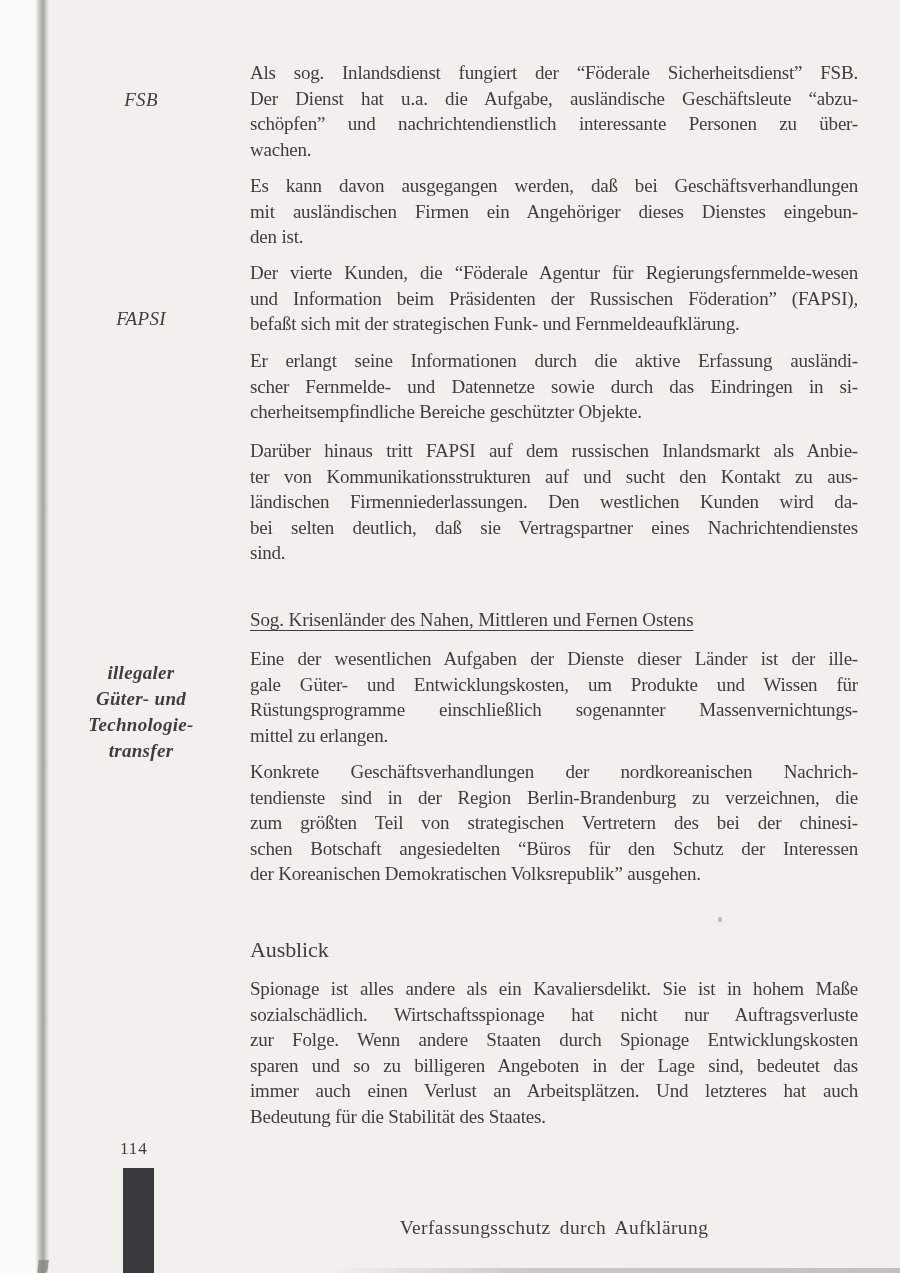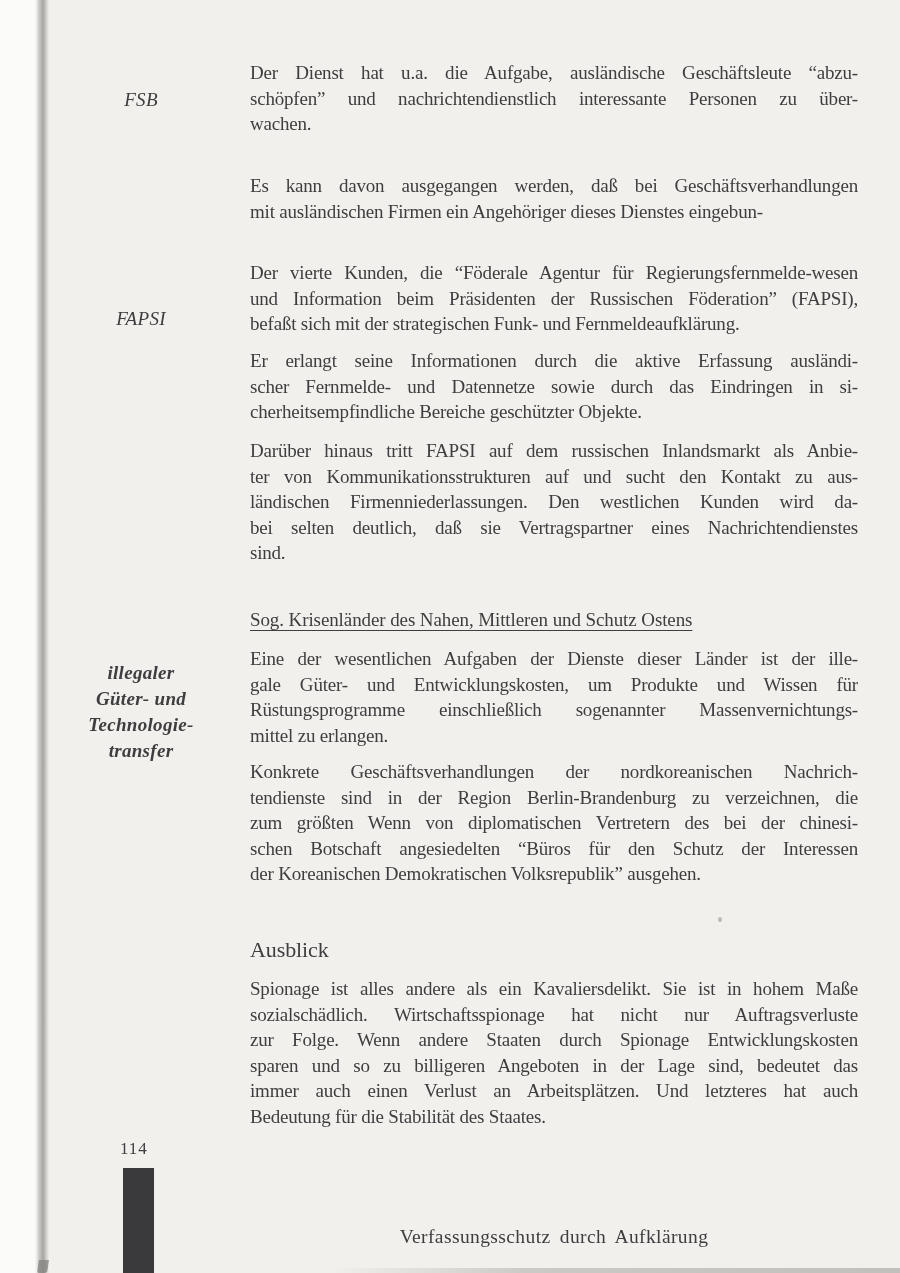--- a/index.html
+++ b/index.html
@@ -74,21 +74,21 @@
     position: absolute; left: 120px; top: 1139px;
     font-size: 17px; letter-spacing: 1px;
   }
   .black-bar {
     position: absolute; left: 123px; top: 1168px; width: 31px; height: 105px;
     background: #3a393b;
   }
   .footer {
     position: absolute; left: 250px; top: 1217px; width: 608px;
     text-align: center; font-size: 19.5px;
-    letter-spacing: 0.4px; word-spacing: 4px; margin-top: 9px;
+    letter-spacing: 0.4px; word-spacing: 4px;
   }
 </style>
 </head>
 <body>
 
 <div class="left-strip"></div>
 <div class="edge-band"></div>
 <div class="edge-band-foot"></div>
 <div class="bottom-shadow"></div>
 <div class="speck"></div>
@@ -96,58 +96,60 @@
 <div class="margin-label" style="top:87px">FSB</div>
 <div class="margin-label" style="top:306px">FAPSI</div>
 <div class="margin-label bold" style="top:660px">
     <div class="ln">illegaler</div>
     <div class="ln">Güter- und</div>
     <div class="ln">Technologie-</div>
     <div class="ln">transfer</div>
   </div>
 
 <div class="para" style="top:60px">
+    <div class="ln">Als sog. Inlandsdienst fungiert der “Föderale Sicherheitsdienst” FSB.</div>
     <div class="ln">Der Dienst hat u.a. die Aufgabe, ausländische Geschäftsleute “abzu-</div>
     <div class="ln">schöpfen” und nachrichtendienstlich interessante Personen zu über-</div>
     <div class="ln">wachen.</div>
   </div>
 <div class="para" style="top:173px">
     <div class="ln">Es kann davon ausgegangen werden, daß bei Geschäftsverhandlungen</div>
     <div class="ln">mit ausländischen Firmen ein Angehöriger dieses Dienstes eingebun-</div>
+    <div class="ln">den ist.</div>
   </div>
 <div class="para" style="top:260px">
     <div class="ln">Der vierte Kunden, die “Föderale Agentur für Regierungsfernmelde-wesen</div>
     <div class="ln">und Information beim Präsidenten der Russischen Föderation” (FAPSI),</div>
     <div class="ln">befaßt sich mit der strategischen Funk- und Fernmeldeaufklärung.</div>
   </div>
 <div class="para" style="top:348px">
     <div class="ln">Er erlangt seine Informationen durch die aktive Erfassung ausländi-</div>
     <div class="ln">scher Fernmelde- und Datennetze sowie durch das Eindringen in si-</div>
     <div class="ln">cherheitsempfindliche Bereiche geschützter Objekte.</div>
   </div>
 <div class="para" style="top:438px">
     <div class="ln">Darüber hinaus tritt FAPSI auf dem russischen Inlandsmarkt als Anbie-</div>
     <div class="ln">ter von Kommunikationsstrukturen auf und sucht den Kontakt zu aus-</div>
     <div class="ln">ländischen Firmenniederlassungen. Den westlichen Kunden wird da-</div>
     <div class="ln">bei selten deutlich, daß sie Vertragspartner eines Nachrichtendienstes</div>
     <div class="ln">sind.</div>
   </div>
 
-<div class="heading underlined" style="top:609px">Sog. Krisenländer des Nahen, Mittleren und Schutz Ostens</div>
+<div class="heading underlined" style="top:609px">Sog. Krisenländer des Nahen, Mittleren und Fernen Ostens</div>
 
 <div class="para" style="top:646px">
     <div class="ln">Eine der wesentlichen Aufgaben der Dienste dieser Länder ist der ille-</div>
     <div class="ln">gale Güter- und Entwicklungskosten, um Produkte und Wissen für</div>
     <div class="ln">Rüstungsprogramme einschließlich sogenannter Massenvernichtungs-</div>
     <div class="ln">mittel zu erlangen.</div>
   </div>
 <div class="para" style="top:759px">
     <div class="ln">Konkrete Geschäftsverhandlungen der nordkoreanischen Nachrich-</div>
     <div class="ln">tendienste sind in der Region Berlin-Brandenburg zu verzeichnen, die</div>
-    <div class="ln">zum größten Wenn von diplomatischen Vertretern des bei der chinesi-</div>
+    <div class="ln">zum größten Teil von strategischen Vertretern des bei der chinesi-</div>
     <div class="ln">schen Botschaft angesiedelten “Büros für den Schutz der Interessen</div>
     <div class="ln">der Koreanischen Demokratischen Volksrepublik” ausgehen.</div>
   </div>
 
 <div class="heading bold-heading" style="top:937px">Ausblick</div>
 
 <div class="para" style="top:976px">
     <div class="ln">Spionage ist alles andere als ein Kavaliersdelikt. Sie ist in hohem Maße</div>
     <div class="ln">sozialschädlich. Wirtschaftsspionage hat nicht nur Auftragsverluste</div>
     <div class="ln">zur Folge. Wenn andere Staaten durch Spionage Entwicklungskosten</div>

